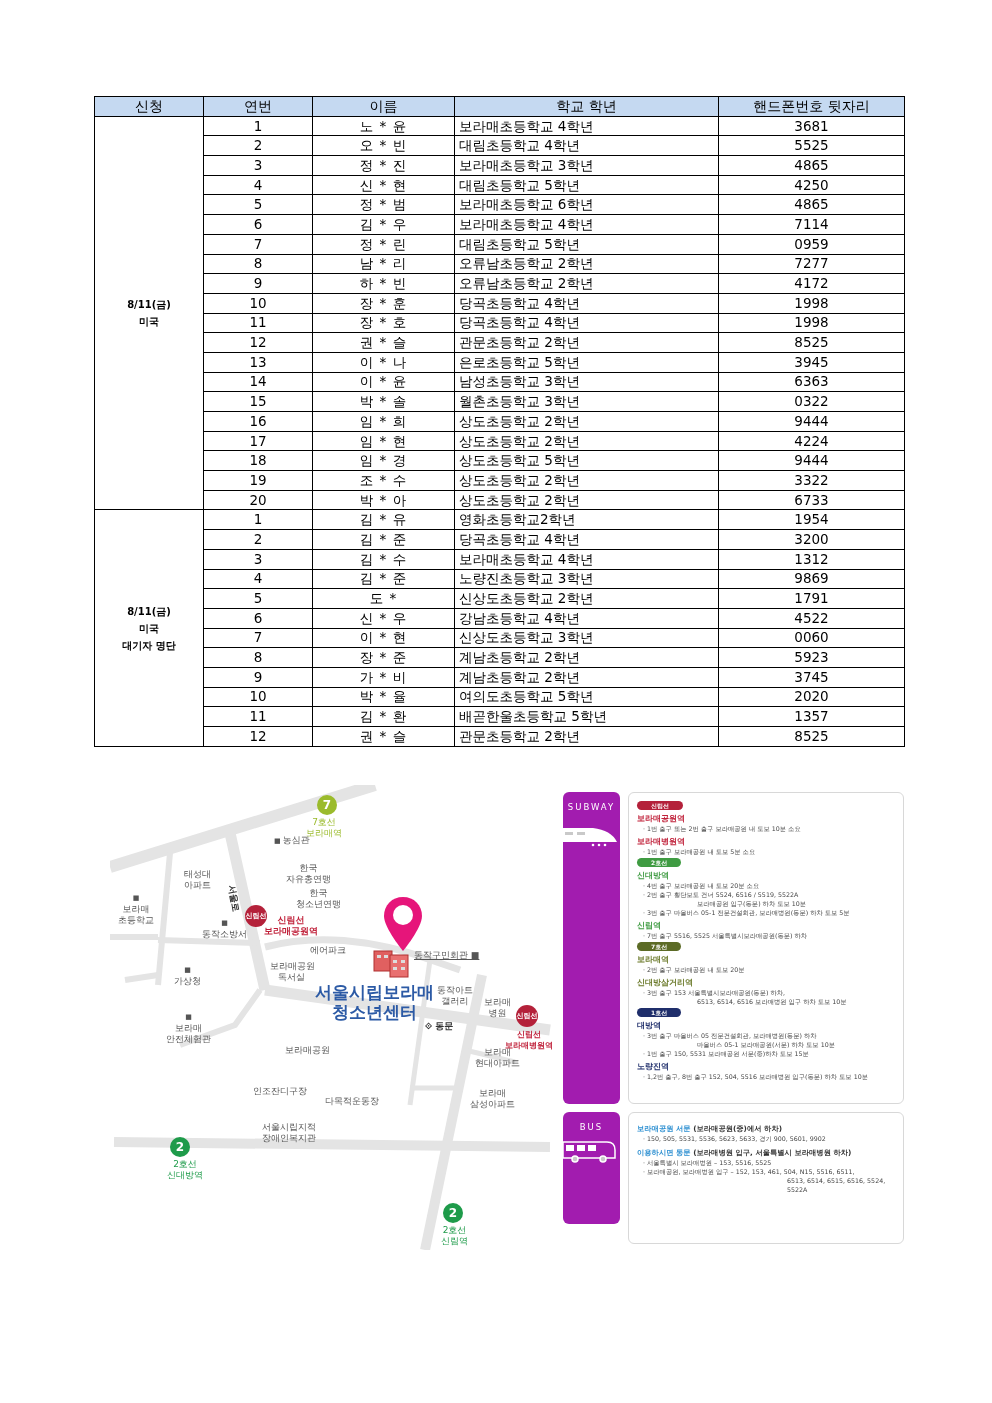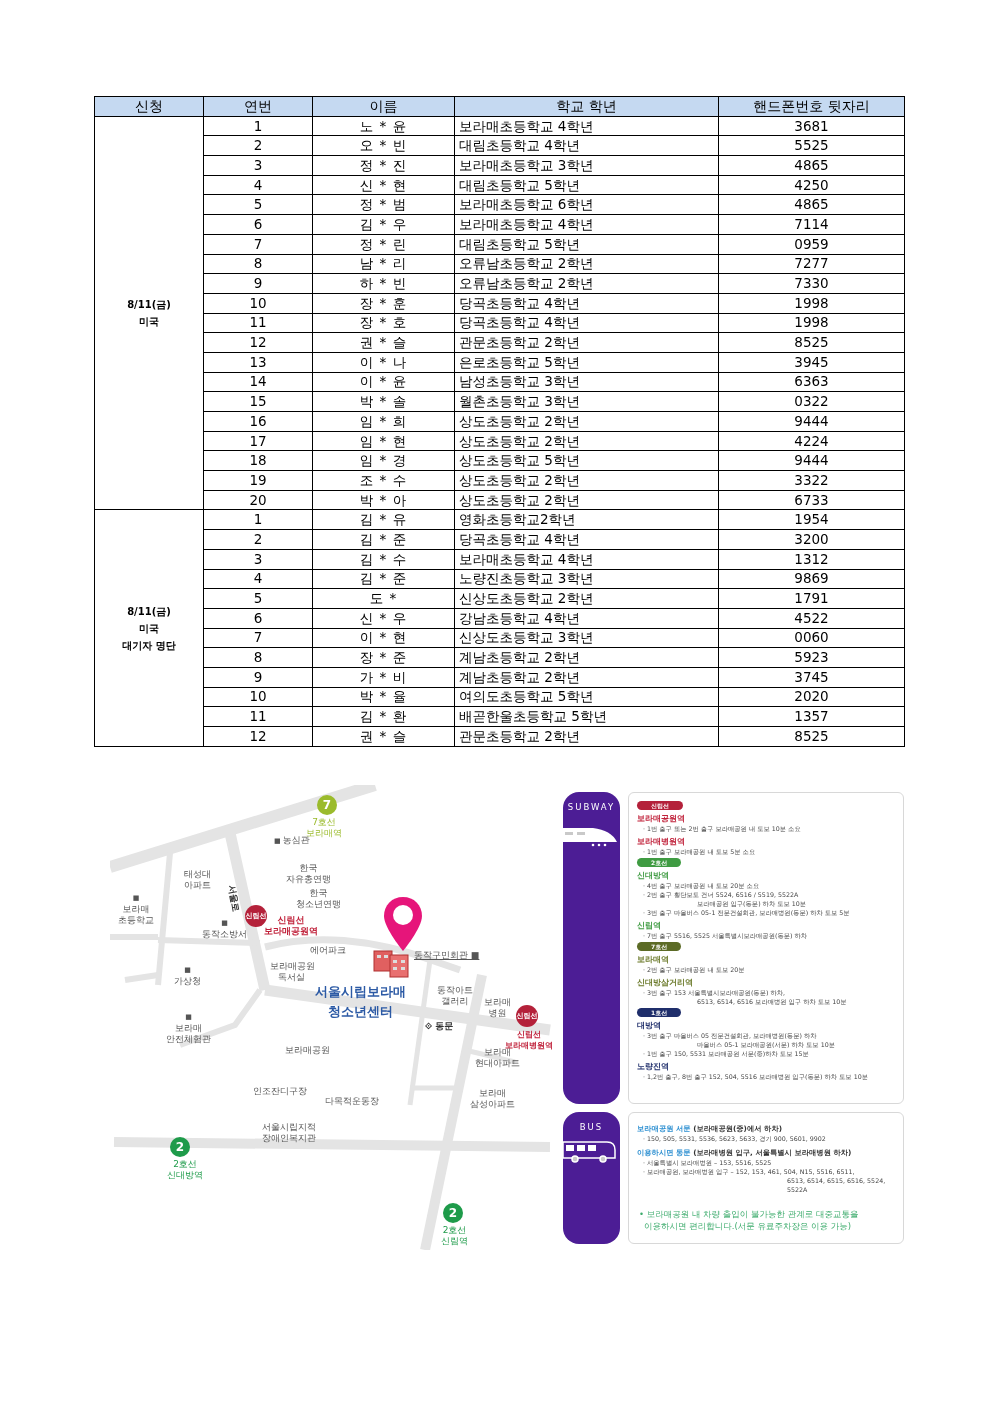--- a/index.html
+++ b/index.html
@@ -41,29 +41,29 @@
     color: #fff; font-weight: bold; font-size: 12px; text-align: center; line-height: 20px;
   }
   .badge-7 { background: #9bbb2c; }
   .badge-2 { background: #1e9b4a; }
   .badge-sl { background: #b4213a; font-size: 7px; width: 22px; height: 22px; line-height: 22px; }
   .st-text { position: absolute; font-size: 9px; text-align: center; line-height: 11px; white-space: nowrap; }
   .st-7 { color: #9bbb2c; }
   .st-2 { color: #1e9b4a; }
   .st-sl { color: #c0213a; font-weight: bold; }
   .center-title {
-    position: absolute; left: 205px; top: 197px; font-size: 13px; color: #2c5aa5;
+    position: absolute; left: 205px; top: 197px; font-size: 17px; color: #2c5aa5;
     text-align: center; line-height: 20px; font-weight: bold;
   }
   .pin { position: absolute; left: 272px; top: 110px; }
   .bldg { position: absolute; left: 262px; top: 160px; }
 
   
   .panel-side {
-    position: absolute; left: 563px; background: #4c1d95; border-radius: 16px; width: 57px;
+    position: absolute; left: 563px; background: #a21caf; border-radius: 6px; width: 57px;
   }
   .panel-side .side-title {
     position: absolute; top: 10px; width: 100%; text-align: center; color: #fff; font-size: 8.5px; letter-spacing: 2px;
   }
   .panel-box {
     position: absolute; left: 628px; width: 276px; border: 1px solid #d8d8d8; border-radius: 6px; background: #fff;
     padding: 6px 8px; font-size: 6.3px; color: #444; line-height: 9px;
   }
   .line-pill {
     display: inline-block; border-radius: 7px; color: #fff; font-size: 6px; font-weight: bold;
@@ -154,21 +154,21 @@
       <tr>
         <td class="c">8</td>
         <td class="name">남 * 리</td>
         <td class="school">오류남초등학교 2학년</td>
         <td class="c">7277</td>
       </tr>
       <tr>
         <td class="c">9</td>
         <td class="name">하 * 빈</td>
         <td class="school">오류남초등학교 2학년</td>
-        <td class="c">7330</td>
+        <td class="c">4172</td>
       </tr>
       <tr>
         <td class="c">10</td>
         <td class="name">장 * 훈</td>
         <td class="school">당곡초등학교 4학년</td>
         <td class="c">1998</td>
       </tr>
       <tr>
         <td class="c">11</td>
         <td class="name">장 * 호</td>
@@ -441,35 +441,31 @@
     <path d="M0 8 L30 8 Q48 10 54 22 L0 22 Z" fill="#fff"></path>
     <rect x="2" y="12" width="8" height="3" fill="#c9c9c9"></rect>
     <rect x="14" y="12" width="8" height="3" fill="#c9c9c9"></rect>
     <circle cx="30" cy="25" r="1.3" fill="#fff"></circle>
       <circle cx="36" cy="25" r="1.3" fill="#fff"></circle>
       <circle cx="42" cy="25" r="1.3" fill="#fff"></circle>
   </svg>
 </div>
 <div class="panel-box" style="top:792px;height:312px;" id="subway-box"><div class="line-pill pill-sl">신림선</div><div class="st-name sn-sl">보라매공원역</div><div class="detail">· 1번 출구 또는 2번 출구 보라매공원 내 도보 10분 소요</div><div class="st-name sn-sl">보라매병원역</div><div class="detail">· 1번 출구 보라매공원 내 도보 5분 소요</div><div class="line-pill pill-2">2호선</div><div class="st-name sn-2">신대방역</div><div class="detail">· 4번 출구 보라매공원 내 도보 20분 소요</div><div class="detail">· 2번 출구 횡단보도 건너 5524, 6516 / 5519, 5522A</div><div class="detail indent">보라매공원 입구(동문) 하차 도보 10분</div><div class="detail">· 3번 출구 마을버스 05-1 전문건설회관, 보라매병원(동문) 하차 도보 5분</div><div class="st-name sn-2">신림역</div><div class="detail">· 7번 출구 5516, 5525 서울특별시보라매공원(동문) 하차</div><div class="line-pill pill-7">7호선</div><div class="st-name sn-7">보라매역</div><div class="detail">· 2번 출구 보라매공원 내 도보 20분</div><div class="st-name sn-7">신대방삼거리역</div><div class="detail">· 3번 출구 153 서울특별시보라매공원(동문) 하차,</div><div class="detail indent">6513, 6514, 6516 보라매병원 입구 하차 도보 10분</div><div class="line-pill pill-1">1호선</div><div class="st-name sn-1">대방역</div><div class="detail">· 3번 출구 마을버스 05 전문건설회관, 보라매병원(동문) 하차</div><div class="detail indent">마을버스 05-1 보라매공원(서문) 하차 도보 10분</div><div class="detail">· 1번 출구 150, 5531 보라매공원 서문(중)하차 도보 15분</div><div class="st-name sn-1">노량진역</div><div class="detail">· 1,2번 출구, 8번 출구 152, 504, 5516 보라매병원 입구(동문) 하차 도보 10분</div></div>
 
-<div class="panel-side" style="top:1112px;height:132px;">
+<div class="panel-side" style="top:1112px;height:112px;">
   <div class="side-title">BUS</div>
   <svg style="position:absolute;left:0;top:26px;" width="57" height="26">
     <path d="M0 4 L44 4 Q52 4 52 12 L52 20 L0 20 Z" fill="none" stroke="#fff" stroke-width="1.5"></path>
     <rect x="3" y="7" width="8" height="6" fill="#fff"></rect>
       <rect x="14" y="7" width="8" height="6" fill="#fff"></rect>
       <rect x="25" y="7" width="8" height="6" fill="#fff"></rect>
     <circle cx="12" cy="21" r="3" fill="#c9c9c9" stroke="#fff" stroke-width="1.5"></circle>
     <circle cx="40" cy="21" r="3" fill="#c9c9c9" stroke="#fff" stroke-width="1.5"></circle>
   </svg>
 </div>
 <div class="panel-box" style="top:1112px;height:132px;" id="bus-box">
     <div class="bus-title"><span class="hl">보라매공원 서문</span><span> (보라매공원(중)에서 하차)</span></div>
     <div class="detail">· 150, 505, 5531, 5536, 5623, 5633, 경기 900, 5601, 9902</div>
     <div class="bus-title"><span class="hl">이용하시면 동문</span><span> (보라매병원 입구, 서울특별시 보라매병원 하차)</span></div>
     <div class="detail">· 서울특별시 보라매병원 – 153, 5516, 5525</div>
     <div class="detail">· 보라매공원, 보라매병원 입구 – 152, 153, 461, 504, N15, 5516, 6511,</div>
     <div class="detail indent" style="padding-left: 150px;">6513, 6514, 6515, 6516, 5524, 5522A</div>
-    <div class="bus-note">
-      <div>• 보라매공원 내 차량 출입이 불가능한 관계로 대중교통을</div>
-      <div style="padding-left: 5px;">이용하시면 편리합니다.(서문 유료주차장은 이용 가능)</div>
-    </div>
   </div>
 
 </body></html>

